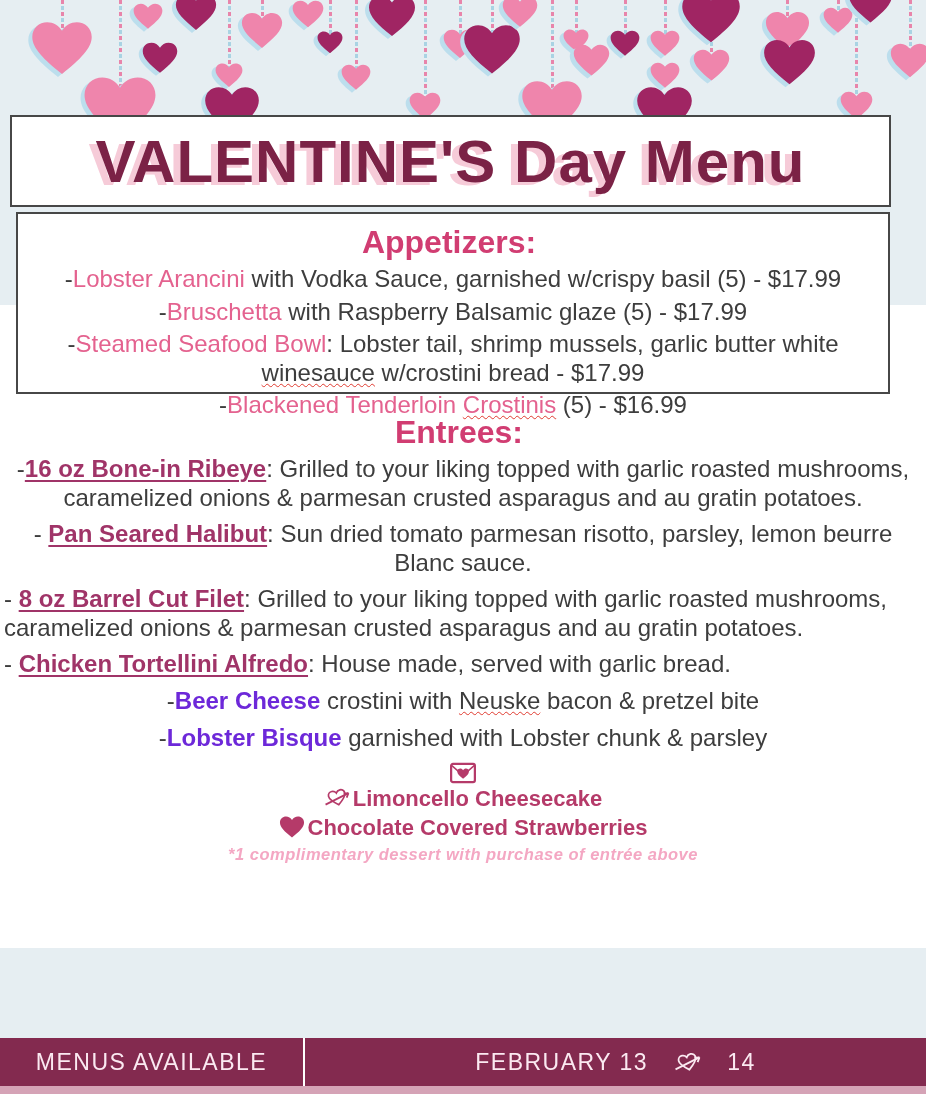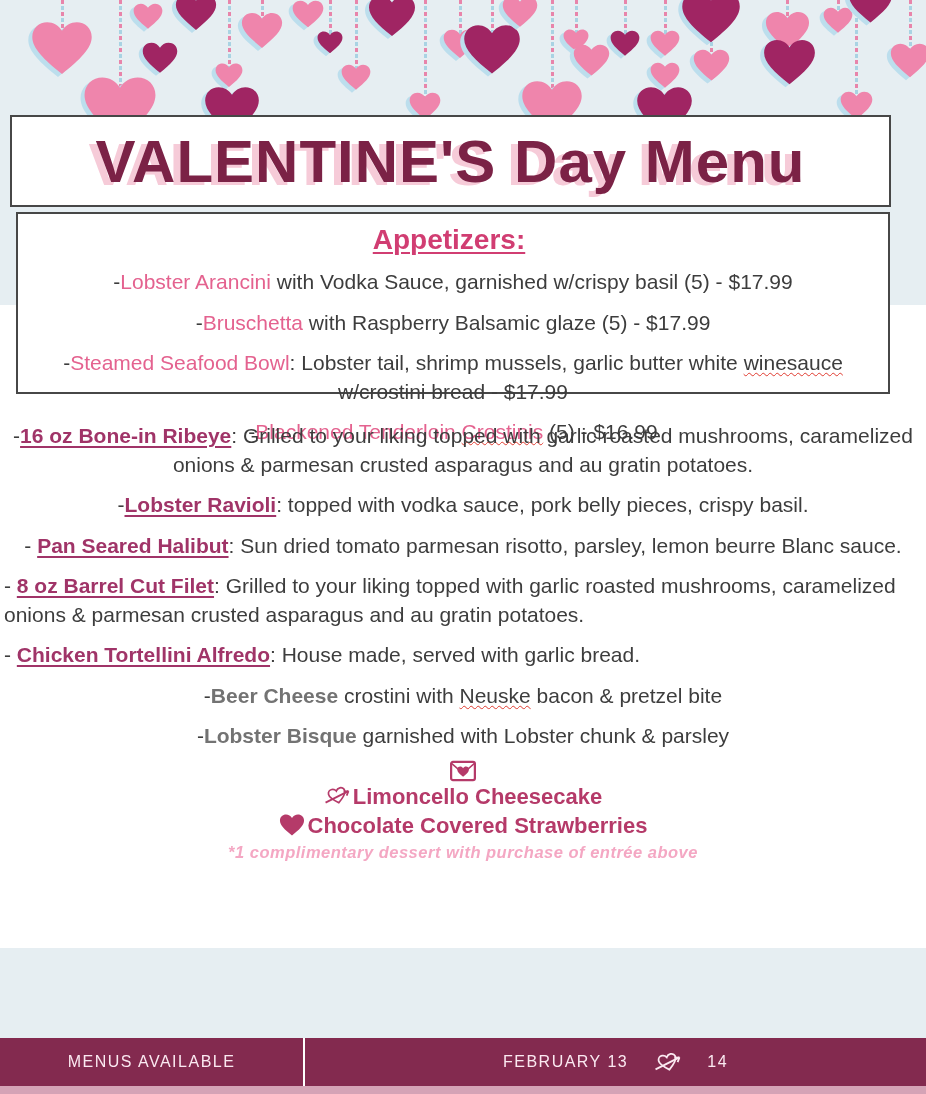--- a/index.html
+++ b/index.html
@@ -15,30 +15,30 @@
   .heart svg{display:block;width:100%;height:100%;}
   
   .title-box{position:absolute;left:10px;top:115px;width:877px;height:88px;background:#ffffff;
     border:2px solid #474747;z-index:2;display:flex;align-items:center;justify-content:center;}
   .title-text{font-size:60px;font-weight:700;color:#7b2246;letter-spacing:1px;
     text-shadow:-7px 3px 0 #f6cbd8;white-space:nowrap;}
   
   .app-box{position:absolute;left:16px;top:212px;width:874px;height:182px;background:#ffffff;
     border:2px solid #474747;z-index:2;padding-top:6px;box-sizing:border-box;text-align:center;}
   
-  .section-heading{font-size:28px;font-weight:bold;color:#d13d72;text-align:center;
-    text-decoration:underline;text-decoration-thickness:2px;text-underline-offset:3px;margin:4px 8px 3px 0;}
-  .rich-line{font-size:21px;line-height:28.5px;color:#3d3d3d;text-align:center;margin:12px 6px 6px 6px;}
+  .section-heading{font-size:32px;font-weight:bold;color:#d13d72;text-align:center;
+    text-decoration-thickness:2px;text-underline-offset:3px;margin:4px 8px 3px 0;}
+  .rich-line{font-size:24px;line-height:28.5px;color:#3d3d3d;text-align:center;margin:4px 6px 6px 6px;}
   .rich-line.align-left{text-align:left;margin-left:4px;}
   .app-box .rich-line{margin-bottom:0;line-height:28.5px;}
   .seg-plain{color:#3d3d3d;}
   .seg-pink{color:#e4628f;}
   .seg-name{color:#a03468;font-weight:bold;text-decoration:underline;
     text-decoration-thickness:2px;text-underline-offset:3px;}
-  .seg-bold{color:#737373;font-weight:bold;}
+  .seg-bold{color:#6d28d9;font-weight:bold;}
   .seg-misspelled{text-decoration-line:underline;text-decoration-style:wavy;
     text-decoration-color:#e03b30;text-decoration-thickness:1px;text-underline-offset:2px;}
   
   .menu-body{position:absolute;left:0;top:410px;width:926px;z-index:2;}
   .entrees-section .rich-line{margin-bottom:8px;}
   .soups-section{margin-top:2px;}
   .soups-section .rich-line{margin-bottom:9px;}
   .desserts-section{margin-top:2px;text-align:center;}
   .dessert-item{font-size:22px;line-height:29px;font-weight:bold;color:#b53a69;
     display:flex;align-items:center;justify-content:center;gap:3px;}
@@ -46,21 +46,21 @@
   .dessert-icon svg{width:100%;height:100%;display:block;}
   .desserts-footnote{font-size:16.5px;font-weight:bold;font-style:italic;color:#f4a7c3;
     text-align:center;margin-top:3px;letter-spacing:.5px;}
   
   .bottom-blue{position:absolute;left:0;top:948px;width:926px;height:90px;background:#e6eef2;}
   .footer-bar{position:absolute;left:0;top:1038px;width:926px;height:48px;background:#832a4f;
     display:flex;z-index:2;}
   .footer-left{width:305px;display:flex;align-items:center;justify-content:center;
     border-right:2px solid #ffffff;box-sizing:border-box;}
   .footer-right{flex:1;display:flex;align-items:center;justify-content:center;gap:26px;}
-  .footer-text{color:#fbe9f1;font-size:16px;letter-spacing:1.5px;}
+  .footer-text{color:#fbe9f1;font-size:23px;letter-spacing:1.5px;}
   .footer-icon{display:inline-flex;width:27px;height:23px;color:#fbe9f1;}
   .footer-icon svg{width:100%;height:100%;display:block;}
   .footer-strip{position:absolute;left:0;top:1086px;width:926px;height:8px;background:#d5a3b6;}
 </style>
 </head>
 <body>
 
 <div class="page">
 
   <div class="hearts-band" id="hearts-band">
@@ -248,23 +248,23 @@
     <div id="appetizers-items">
         <div class="rich-line"><span class="seg-plain">-</span><span class="seg-pink">Lobster Arancini</span><span class="seg-plain"> with Vodka Sauce, garnished w/crispy basil (5) - $17.99</span></div>
         <div class="rich-line"><span class="seg-plain">-</span><span class="seg-pink">Bruschetta</span><span class="seg-plain"> with Raspberry Balsamic glaze (5) - $17.99</span></div>
         <div class="rich-line"><span class="seg-plain">-</span><span class="seg-pink">Steamed Seafood Bowl</span><span class="seg-plain">: Lobster tail, shrimp mussels, garlic butter white </span><span class="seg-misspelled">winesauce</span><span class="seg-plain"> w/crostini bread - $17.99</span></div>
         <div class="rich-line"><span class="seg-plain">-</span><span class="seg-pink">Blackened Tenderloin </span><span class="seg-pink seg-misspelled">Crostinis</span><span class="seg-plain"> (5) - $16.99</span></div>
       </div>
   </div>
 
   <div class="menu-body">
     <div class="entrees-section">
+      <div class="section-heading">Entrees:</div>
       <div id="entrees-items">
           <div class="rich-line"><span class="seg-plain">-</span><span class="seg-name">16 oz Bone-in Ribeye</span><span class="seg-plain">: Grilled to your liking topped with garlic roasted mushrooms, caramelized onions &amp; parmesan crusted asparagus and au gratin potatoes.</span></div>
-          <div class="rich-line"><span class="seg-plain">-</span><span class="seg-name">Lobster Ravioli</span><span class="seg-plain">: topped with vodka sauce, pork belly pieces, crispy basil.</span></div>
           <div class="rich-line"><span class="seg-plain">- </span><span class="seg-name">Pan Seared Halibut</span><span class="seg-plain">: Sun dried tomato parmesan risotto, parsley, lemon beurre Blanc sauce.</span></div>
           <div class="rich-line align-left"><span class="seg-plain">- </span><span class="seg-name">8 oz Barrel Cut Filet</span><span class="seg-plain">: Grilled to your liking topped with garlic roasted mushrooms, caramelized onions &amp; parmesan crusted asparagus and au gratin potatoes.</span></div>
           <div class="rich-line align-left"><span class="seg-plain">- </span><span class="seg-name">Chicken Tortellini Alfredo</span><span class="seg-plain">: House made, served with garlic bread.</span></div>
         </div>
     </div>
     <div class="soups-section">
       <div id="soups-items">
           <div class="rich-line"><span class="seg-plain">-</span><span class="seg-bold">Beer Cheese</span><span class="seg-plain"> crostini with </span><span class="seg-misspelled">Neuske</span><span class="seg-plain"> bacon &amp; pretzel bite</span></div>
           <div class="rich-line"><span class="seg-plain">-</span><span class="seg-bold">Lobster Bisque</span><span class="seg-plain"> garnished with Lobster chunk &amp; parsley</span></div>
         </div>

